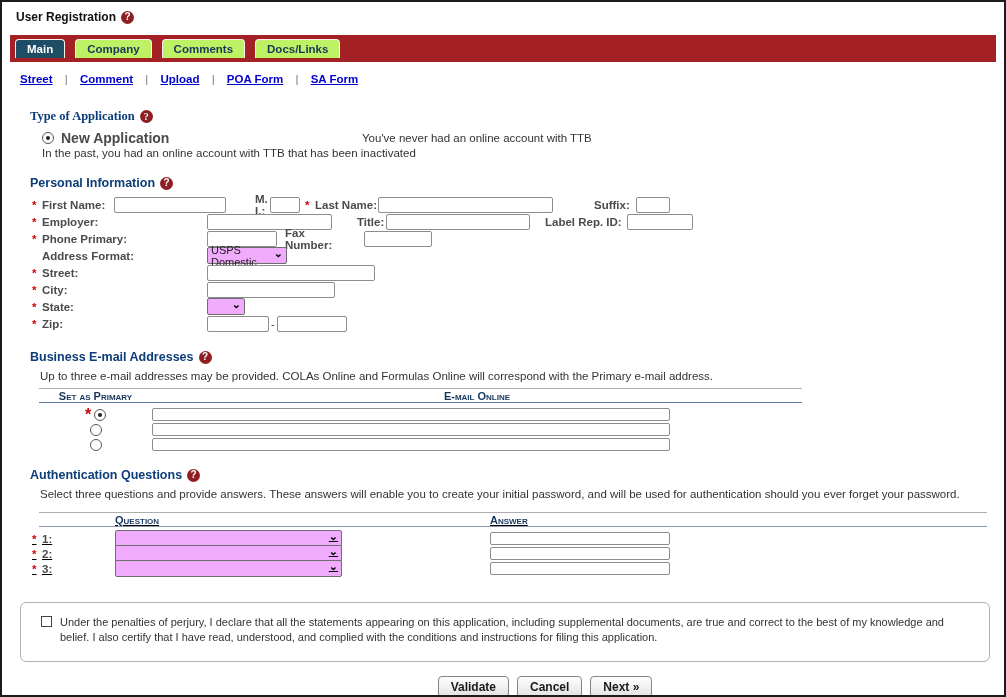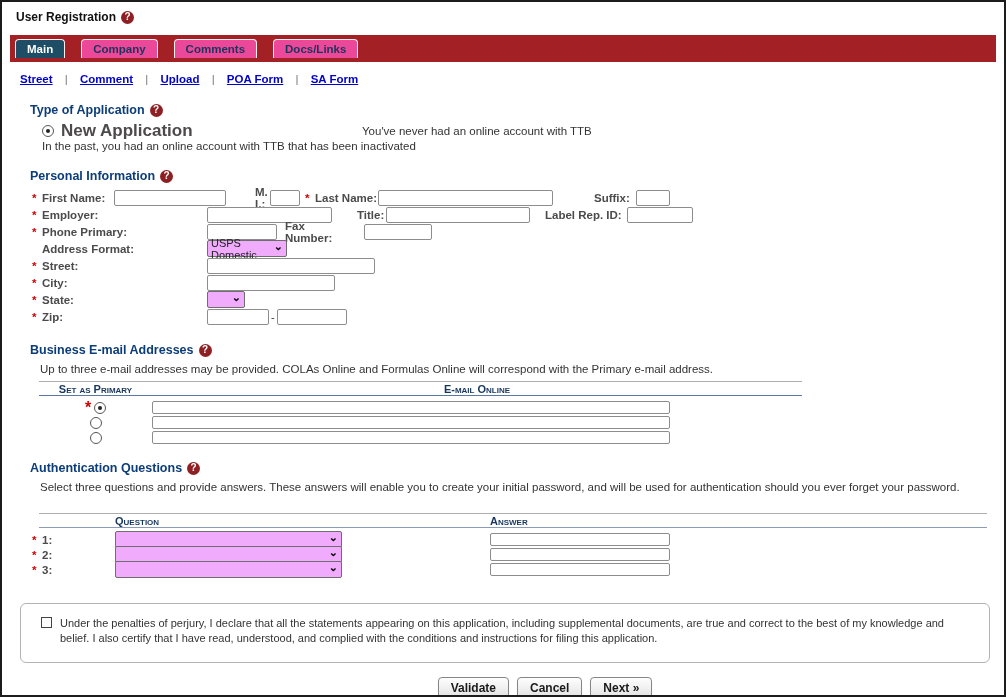--- a/index.html
+++ b/index.html
@@ -15,26 +15,26 @@
   .page-title { font-size:12px; font-weight:bold; color:#111; }
   .help-icon {
     display:inline-flex; align-items:center; justify-content:center;
     width:13px; height:13px; border-radius:50%;
     background:#8e2023; color:#fff; font-size:10px; font-weight:bold;
     margin-left:5px; line-height:1;
   }
   
   .tabbar {
     margin:9px 8px 0 8px; height:27px; background:#a32024;
-    display:flex; align-items:center; padding-left:5px; gap:16px;
+    display:flex; align-items:center; padding-left:5px; gap:10px;
   }
   .tab {
     height:19px; display:flex; align-items:center;
     padding:0 11px; font-size:11.5px; font-weight:bold;
-    background:#ec4899; color:#17365d;
+    background:#bef264; color:#17365d;
     border:1px solid #fdeeee; border-bottom:none;
     border-radius:4px 4px 0 0; cursor:default;
   }
   .tab.active { background:#1e4e66; color:#fff; }
   
   .links-row { padding:11px 0 0 18px; font-size:11.5px; }
   .tool-link { color:#0000cc; font-weight:bold; text-decoration:underline; cursor:pointer; }
   .link-sep { color:#777; margin:0 9px; font-weight:normal; }
   
   .section-heading {
@@ -50,21 +50,21 @@
   .radio.selected::after {
     content:""; position:absolute; left:3px; top:3px;
     width:4px; height:4px; border-radius:50%; background:#222;
   }
   .checkbox {
     width:11px; height:11px; border:1px solid #444; background:#fff;
     display:inline-block; flex:none; margin-top:1px;
   }
   .opt-row { display:flex; align-items:center; margin-left:40px; height:15px; }
   .opt-left { display:flex; align-items:center; width:320px; }
-  .opt-label { font-size:17px; font-weight:bold; color:#4c4a4a; margin-left:7px; }
+  .opt-label { font-size:14px; font-weight:bold; color:#4c4a4a; margin-left:7px; }
   .opt-desc { font-size:11.5px; color:#333; }
   
   .pi-row { display:flex; align-items:center; margin-left:30px; height:17px; font-size:11.5px; }
   .ast { color:#d00000; font-weight:bold; width:10px; flex:none; }
   .lbl { font-weight:bold; color:#4c4a4a; flex:none; }
   .w-label { width:165px; }
   input[type=text] {
     height:16px; border:1px solid #8d8d8d; border-radius:2px;
     background:#fff; font-size:11px; padding:0 3px;
     font-family:"Liberation Sans", sans-serif;
@@ -82,21 +82,21 @@
     border-top:1px solid #adadad; border-bottom:1px solid #5c76a5;
   }
   .th {
     font-variant:small-caps; font-weight:bold; color:#17365d; font-size:11px;
   }
   .email-col1 { width:113px; text-align:center; }
   .email-col2 { flex:1; text-align:center; }
   .email-row { display:flex; align-items:center; height:15px; }
   .email-row .cell1 { width:113px; display:flex; justify-content:center; align-items:center; }
   .email-row input { width:518px; height:13px; }
-  .auth-table { margin:20px 0 0 30px; width:955px; }
+  .auth-table { margin:12px 0 0 30px; width:955px;text-decoration:underline; }
   .auth-header { display:flex; align-items:center; height:15px; margin-left:7px;
     border-top:1px solid #adadad; border-bottom:1px solid #8c9bb5; }
   .auth-header .spacer { width:76px; }
   .auth-q { width:375px; text-align:left; }
   .auth-row { display:flex; align-items:center; height:15px; margin-bottom:0; }
   .auth-row .num { width:83px; display:flex; align-items:center; font-size:11.5px; }
   .auth-row .num .lbl { font-weight:bold; }
   .auth-select { width:227px; }
   .auth-spacer { width:148px; }
   .auth-row input { width:180px; height:13px; }
@@ -144,21 +144,21 @@
     <span class="link-sep">|</span>
     <span class="tool-link">Comment</span>
     <span class="link-sep">|</span>
     <span class="tool-link">Upload</span>
     <span class="link-sep">|</span>
     <span class="tool-link">POA Form</span>
     <span class="link-sep">|</span>
     <span class="tool-link">SA Form</span>
   </div>
 
-  <div class="section-heading" style="margin-top:18px;">
+  <div class="section-heading" style="margin-top:24px;font-family:Liberation Serif, serif;">
     <span>Type of Application</span>
     <span class="help-icon">?</span>
   </div>
   <div class="opt-row">
     <span class="opt-left">
       <span class="radio selected"></span>
       <span class="opt-label">New Application</span>
     </span>
     <span class="opt-desc">You've never had an online account with TTB</span>
   </div>

